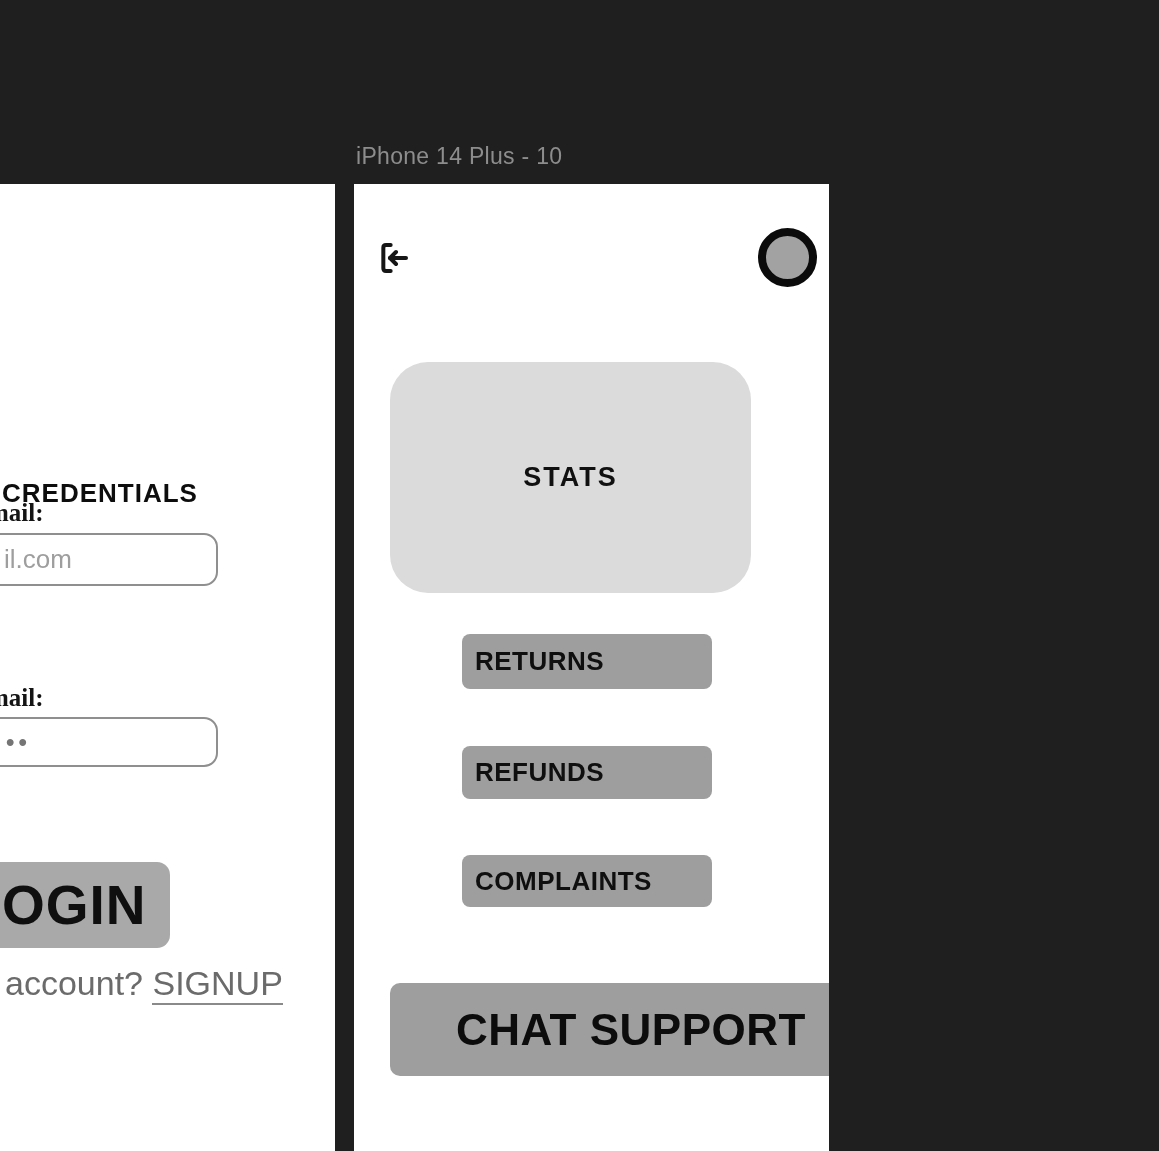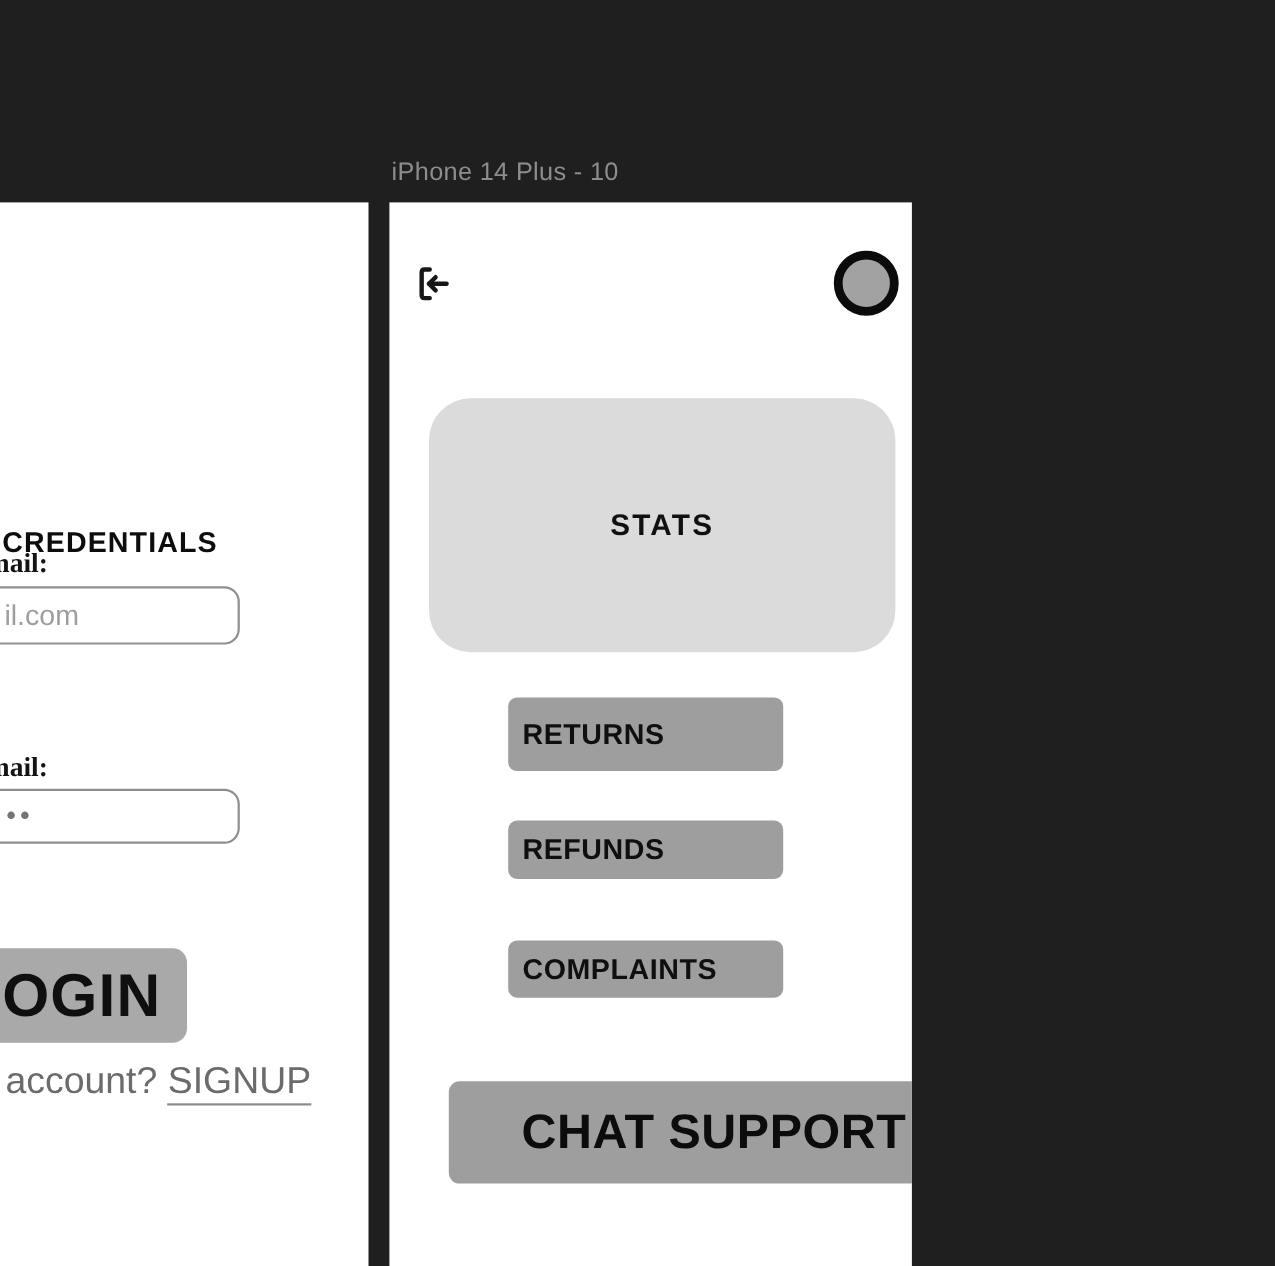--- a/index.html
+++ b/index.html
@@ -32,30 +32,30 @@
 
   .signup-row { position:absolute; left:5px; top:780px; font-size:34px; color:#6b6b6b; }
   .signup-link { color:#6b6b6b; text-decoration:none; border-bottom:2px solid #8a8a8a; padding-bottom:1px; cursor:pointer; }
 
   
   .dash-header { position:absolute; left:0; top:0; width:100%; height:130px; }
   .exit-icon { position:absolute; left:20px; top:52px; width:40px; height:44px; }
   .dash-title { position:absolute; left:104px; top:61px; font-size:28px; font-weight:700; letter-spacing:1.5px; color:#0e0e0e; white-space:nowrap; }
   .avatar { position:absolute; left:404px; top:44px; width:59px; height:59px; border:8px solid #0b0b0b; border-radius:50%; background:#a2a2a2; }
 
-  .stats-card { position:absolute; left:36px; top:178px; width:424px; height:231px; background:#dbdbdb; border-radius:38px; display:flex; align-items:center; justify-content:center; }
+  .stats-card { position:absolute; left:36px; top:178px; width:361px; height:231px; background:#dbdbdb; border-radius:38px; display:flex; align-items:center; justify-content:center; }
   .stats-card span { font-size:27px; font-weight:700; letter-spacing:2px; color:#101010; }
 
   .menu-button { position:absolute; left:108px; width:250px; background:#9e9e9e; border-radius:8px; display:flex; align-items:center; }
   .menu-button span { padding-left:13px; font-size:26px; font-weight:700; letter-spacing:0.5px; color:#0f0f0f; }
-  .btn-returns    { top:450px; height:67px; }
+  .btn-returns    { top:450px; height:55px; }
   .btn-refunds    { top:562px; height:53px; }
   .btn-complaints { top:671px; height:52px; }
 
-  .chat-button { position:absolute; left:54px; top:799px; width:482px; height:93px; background:#9e9e9e; border-radius:10px; display:flex; align-items:center; justify-content:center; }
+  .chat-button { position:absolute; left:36px; top:799px; width:482px; height:93px; background:#9e9e9e; border-radius:10px; display:flex; align-items:center; justify-content:center; }
   .chat-button span { font-size:44px; font-weight:700; letter-spacing:0.5px; color:#0c0c0c; }
 </style>
 </head>
 <body>
 
 <div class="canvas">
 
   <div class="frame-label">iPhone 14 Plus - 10</div>
 
   <div class="frame frame-left">

